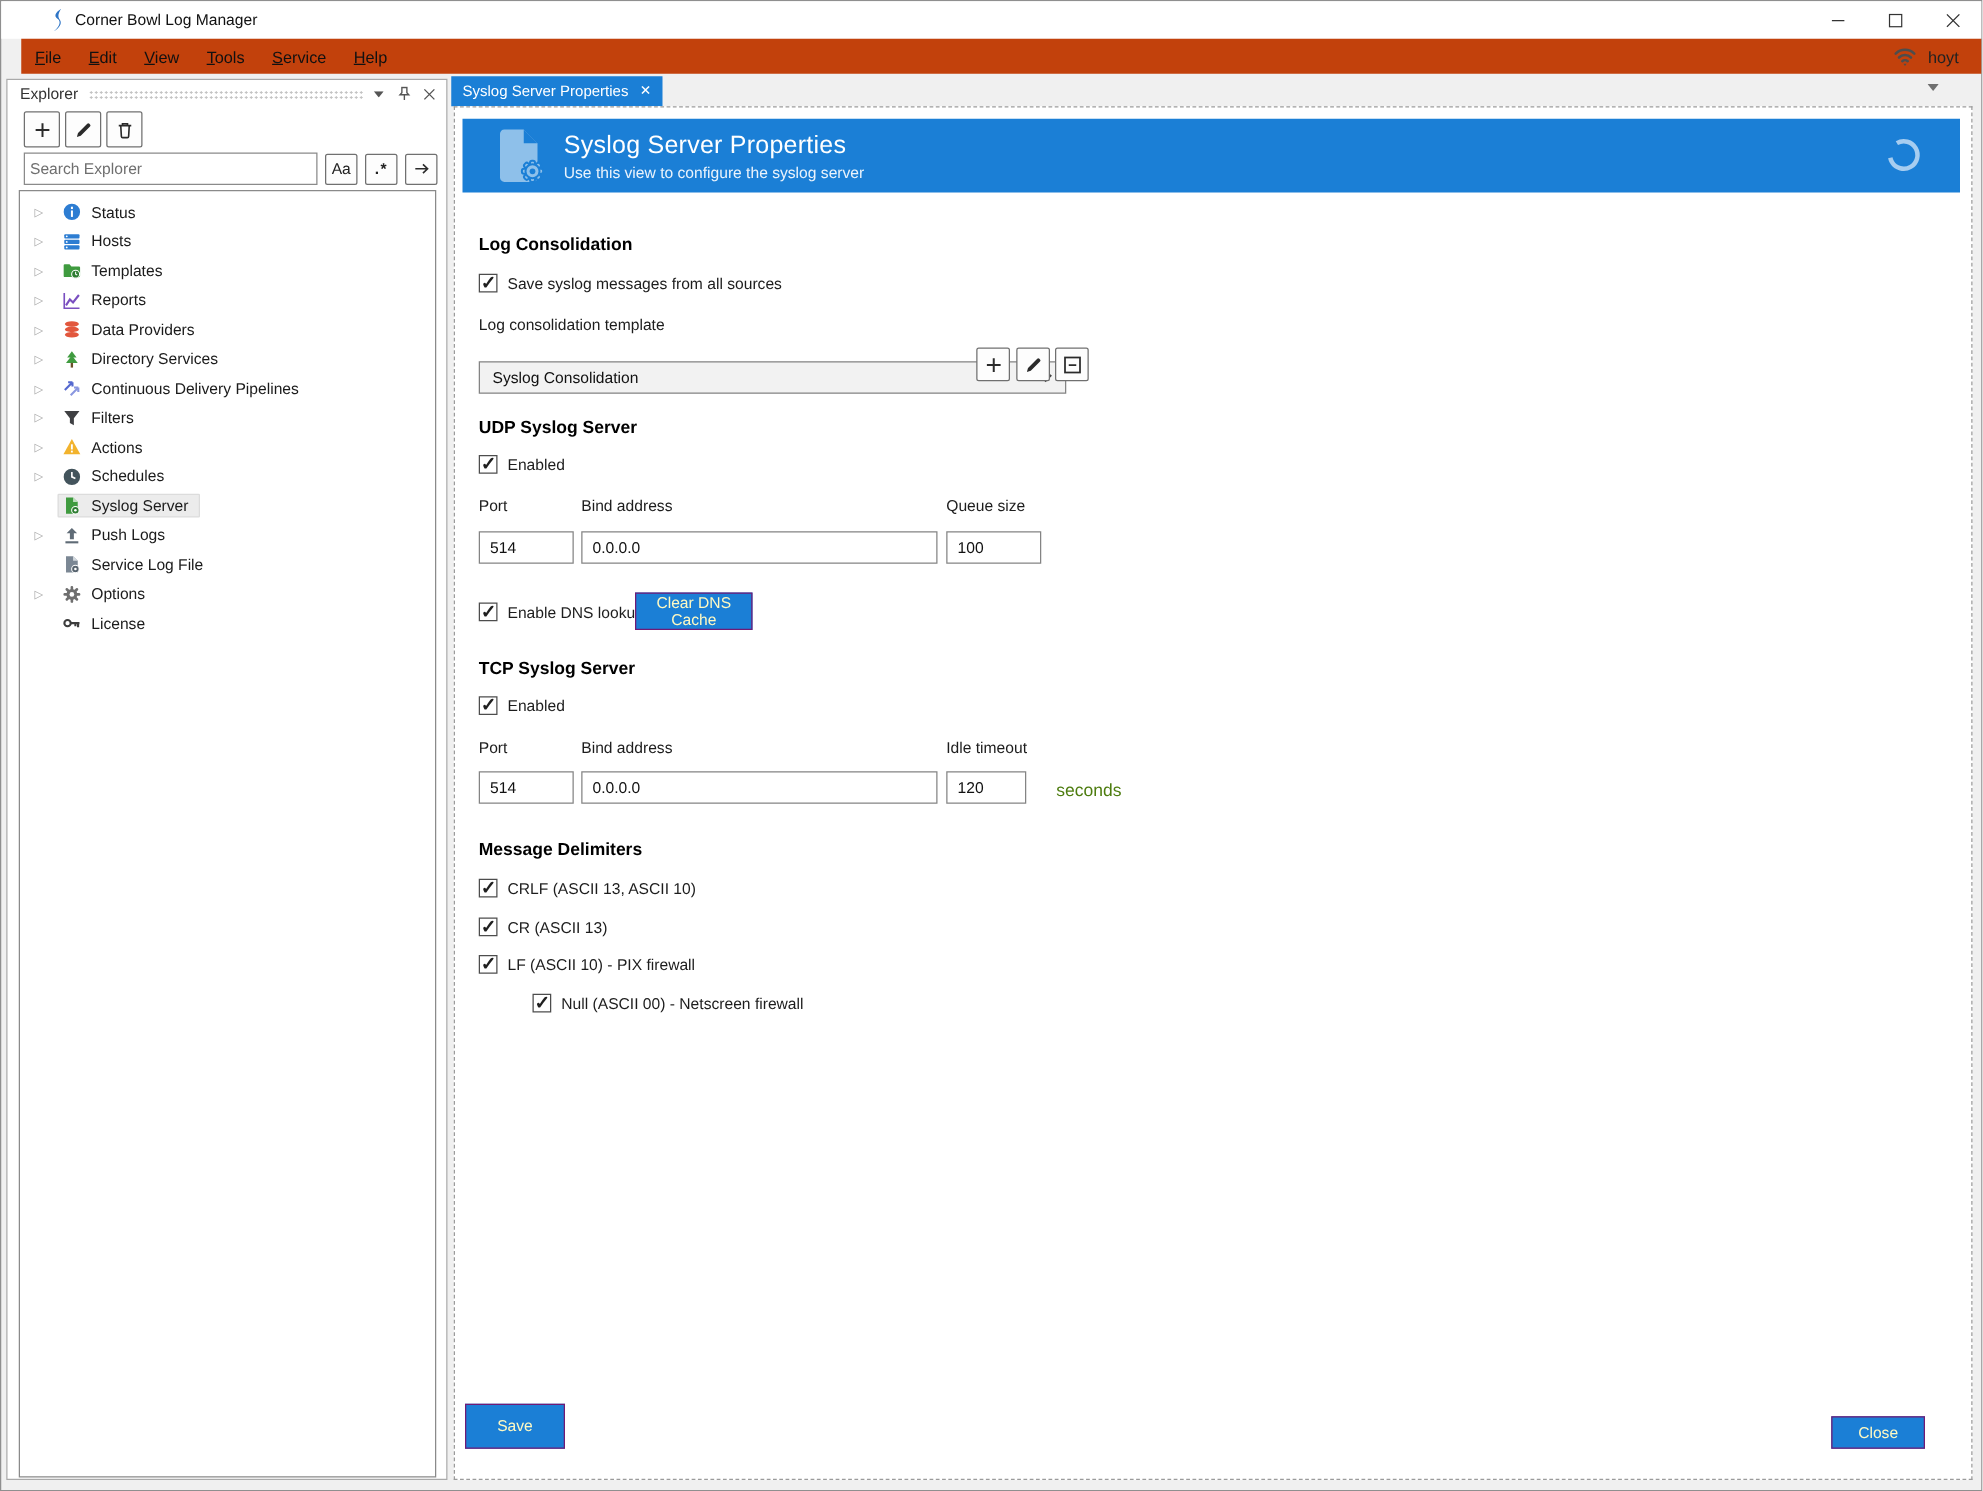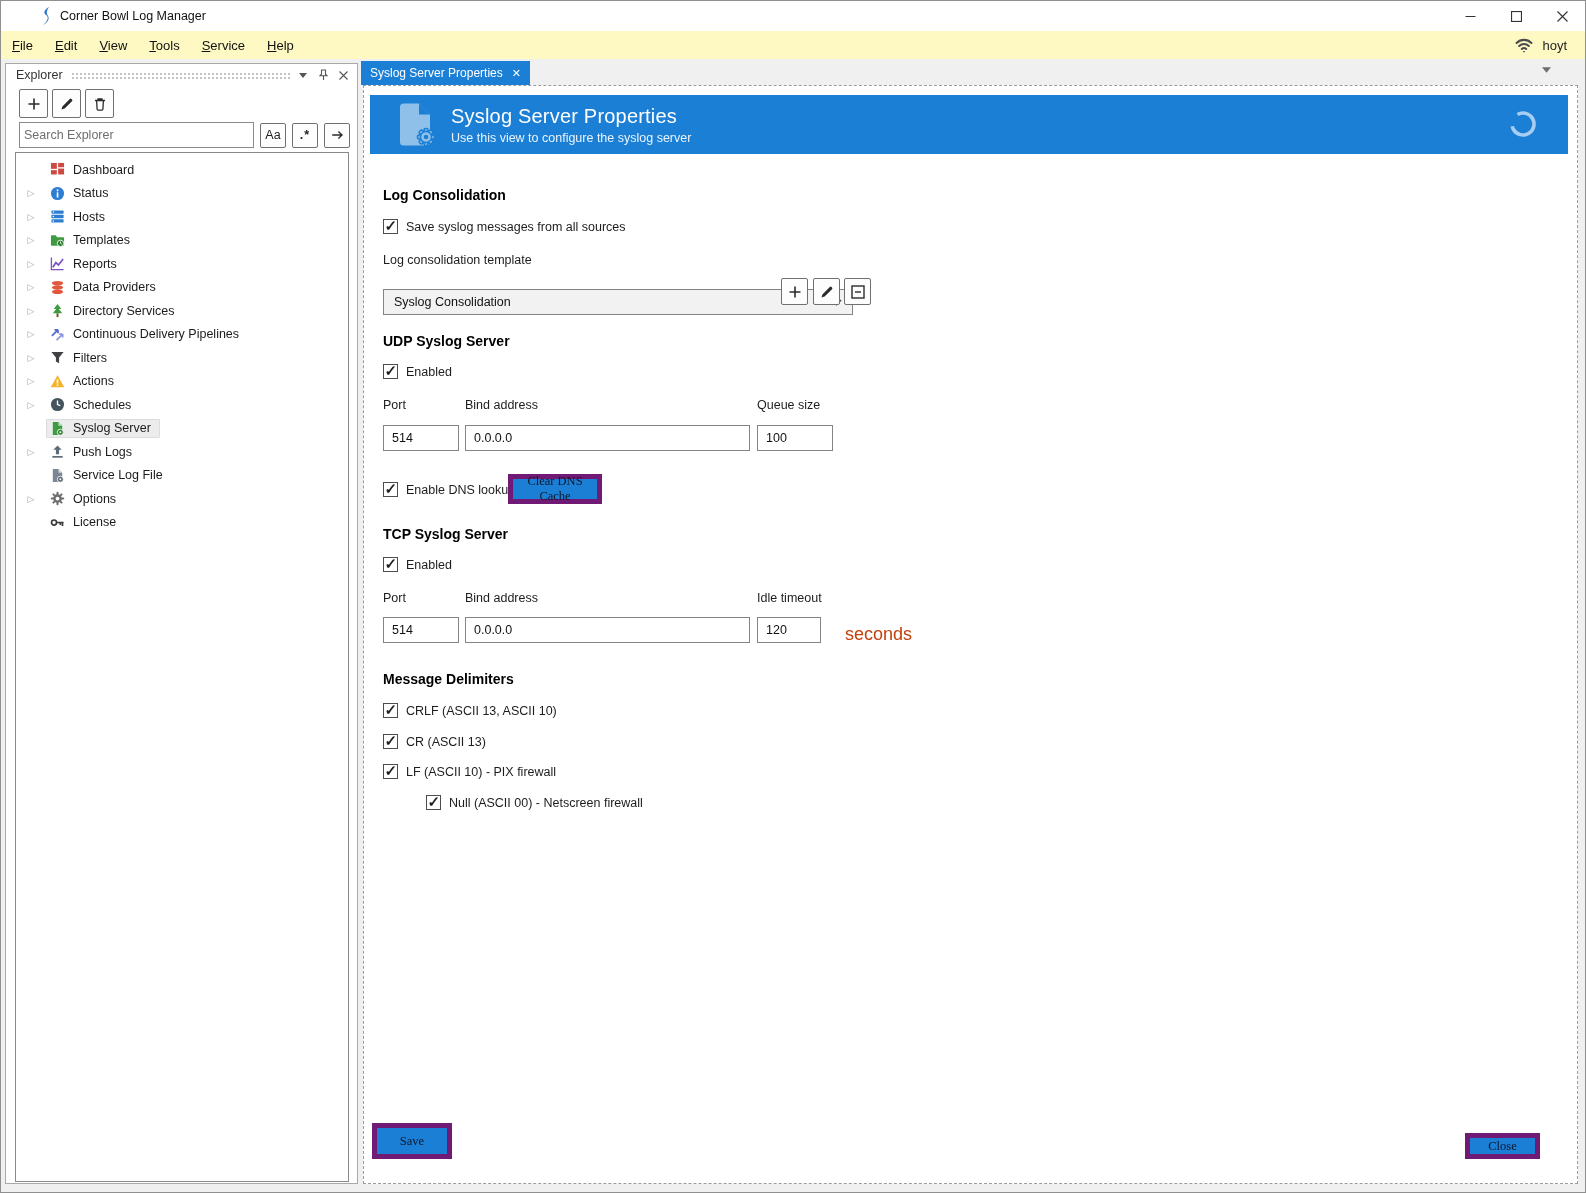--- a/index.html
+++ b/index.html
@@ -13,21 +13,21 @@
 
   
   .titlebar { position:absolute; left:0; top:0; right:0; height:30px; background:#ffffff; display:flex; align-items:center;padding-left:24px; }
   .app-logo { margin-left:13px; width:16px; height:20px; }
   .app-title { margin-left:6px; font-size:12.5px; color:#111; }
   .win-controls { position:absolute; right:0; top:0; height:30px; display:flex; }
   .win-btn { width:46px; height:30px; display:flex; align-items:center; justify-content:center; color:#333; }
   .win-btn svg { display:block; }
 
   
-  .menubar { position:absolute; left:0; top:30px; right:0; height:28px; background:#fef9c3; display:flex; align-items:center; }
+  .menubar { position:absolute; left:16px; top:30px; right:0; height:28px; background:#c2410c; display:flex; align-items:center; }
   .menu-item { padding:5px 11px; font-size:13px; color:#111; }
   .menu-item u { text-decoration:underline; }
   .menu-right { position:absolute; right:18px; top:0; height:28px; display:flex; align-items:center; gap:8px; }
   .user-name { font-size:13px; color:#222; }
 
   
   .explorer { position:absolute; left:4px; top:62px; width:353px; height:1121px; background:#ffffff; border:1px solid #a9a9a9; }
   .exp-header { height:22px; display:flex; align-items:center; padding:0 6px 0 10px; }
   .exp-title { font-size:12.5px; color:#333; margin-right:8px; white-space:nowrap; }
   .exp-dots { flex:1; height:8px; margin-top:2px;
@@ -71,26 +71,26 @@
   .cb.checked::after { content:"\2713"; position:absolute; left:0.5px; top:-3px; font-size:15px; font-weight:bold; color:#1f1f1f; }
   .cb-label { margin-left:8px; font-size:12.5px; color:#1d1d1d; white-space:nowrap; }
 
   .fld-label { position:absolute; font-size:12.5px; color:#1d1d1d; white-space:nowrap; }
   .txt { position:absolute; height:26px; border:1px solid #848484; padding:0 8px; font-size:12.5px; font-family:"Liberation Sans",sans-serif; color:#111; background:#fff; }
 
   .dd { position:absolute; width:470px; height:26px; background:#f2f2f2; border:1px solid #848484; display:flex; align-items:center; padding:0 10px;margin-top:10px; }
   .dd-value { flex:1; font-size:12.5px; color:#111; }
   .sq-btn { position:absolute; width:27px; height:27px; background:#fdfdfd; border:1px solid #707070; border-radius:2px; display:flex; align-items:center; justify-content:center; }
 
-  .btn-blue { background:#1b7fd6; border:5px solid #701a75; color:#0f172a; font-size:12.5px; font-family:Liberation Serif, serif; display:flex; align-items:center; justify-content:center; }
+  .btn-blue { background:#1b7fd6; border:1px solid #701a75; color:#fef9c3; font-size:12.5px; font-family:Liberation Sans, sans-serif; display:flex; align-items:center; justify-content:center; }
   .btn-clear { position:absolute; width:94px; height:30px; }
   .btn-save { position:absolute; left:8px; bottom:24px; width:80px; height:36px;text-align:center; }
   .btn-close { position:absolute; right:37px; bottom:24px; width:75px; height:26px; }
 
-  .unit { position:absolute; font-size:18px; color:#c2410c; }
+  .unit { position:absolute; font-size:14px; color:#4d7c0f; }
 </style>
 </head>
 <body>
 
 <div class="window">
 
   <div class="titlebar">
     <svg class="app-logo" viewBox="0 0 16 20">
       <path d="M11 1 C6 4 5 7 8 9 C11 11 10 15 5 19 C9 17 12 13 10 10 C8 7.5 8.5 4.5 11 1 Z" fill="#2e75c6"></path>
     </svg>
@@ -177,32 +177,20 @@
       <div class="mini-btn">Aa</div>
       <div class="mini-btn regex">.*</div>
       <div class="mini-btn">
         <svg width="15" height="14" viewBox="0 0 16 16">
             <path d="M2 8 H13 M9 4 L13.2 8 L9 12" fill="none" stroke="#2b2b2b" stroke-width="1.5"></path>
           </svg>
       </div>
     </div>
 
     <div class="tree">
-      <div class="trow">
-        <span class="arrow"></span>
-        <span class="trow-c">
-            <svg class="ticon" viewBox="0 0 16 16">
-              <rect x="1" y="1" width="6.3" height="6.3" fill="#cb4a42"></rect>
-              <rect x="8.7" y="1" width="6.3" height="4.6" fill="#cb4a42"></rect>
-              <rect x="1" y="8.7" width="6.3" height="4.6" fill="#cb4a42"></rect>
-              <rect x="8.7" y="7" width="6.3" height="6.3" fill="#cb4a42"></rect>
-            </svg>
-            <span class="tlabel">Dashboard</span>
-          </span>
-      </div>
       <div class="trow">
         <span class="arrow">▷</span>
         <span class="trow-c">
             <svg class="ticon" viewBox="0 0 16 16">
               <circle cx="8" cy="8" r="7" fill="#2d7dd2"></circle>
               <rect x="7.2" y="3.6" width="1.7" height="2" fill="#fff"></rect>
               <rect x="7.2" y="6.8" width="1.7" height="5.5" fill="#fff"></rect>
             </svg>
             <span class="tlabel">Status</span>
           </span>

